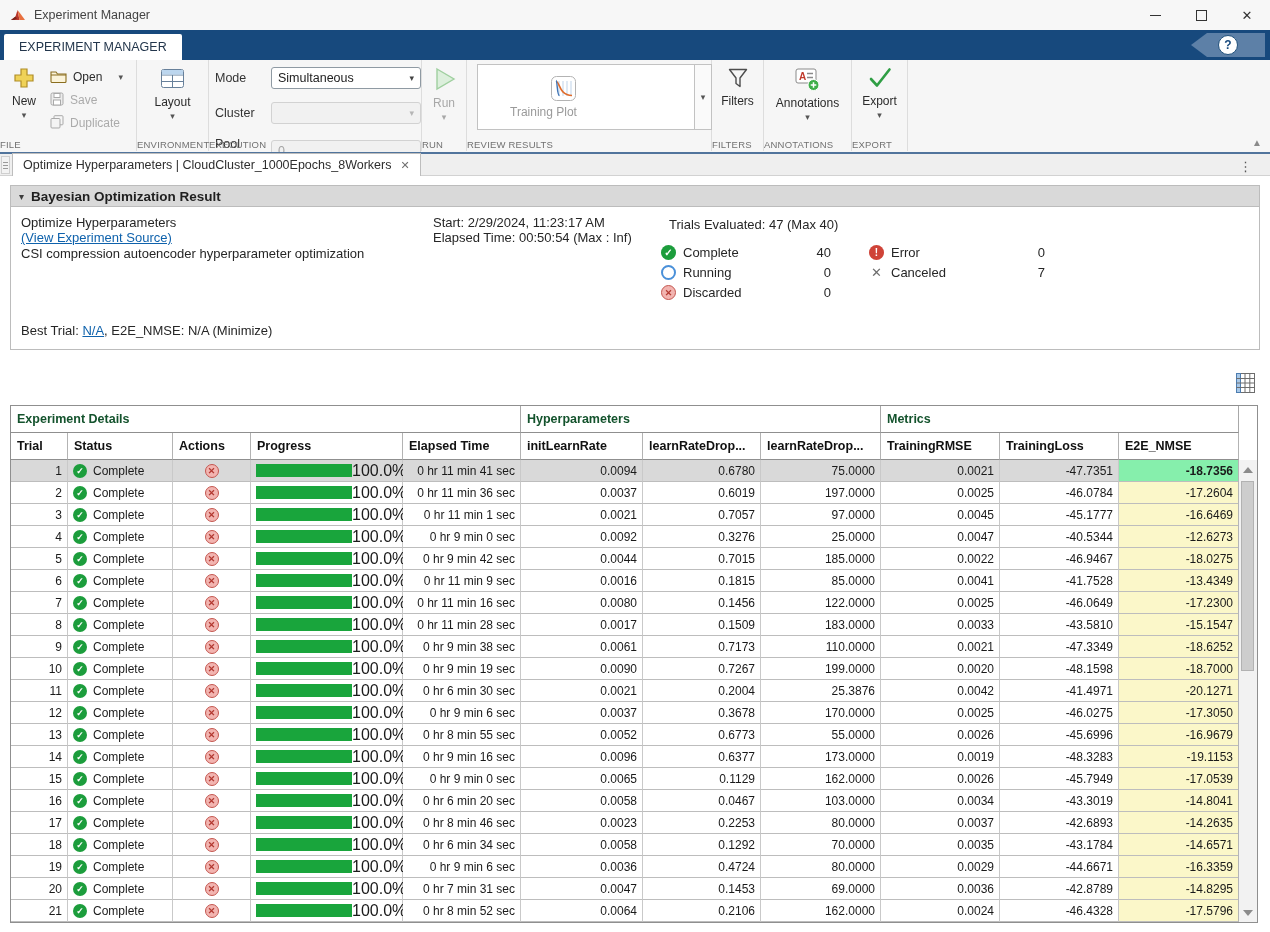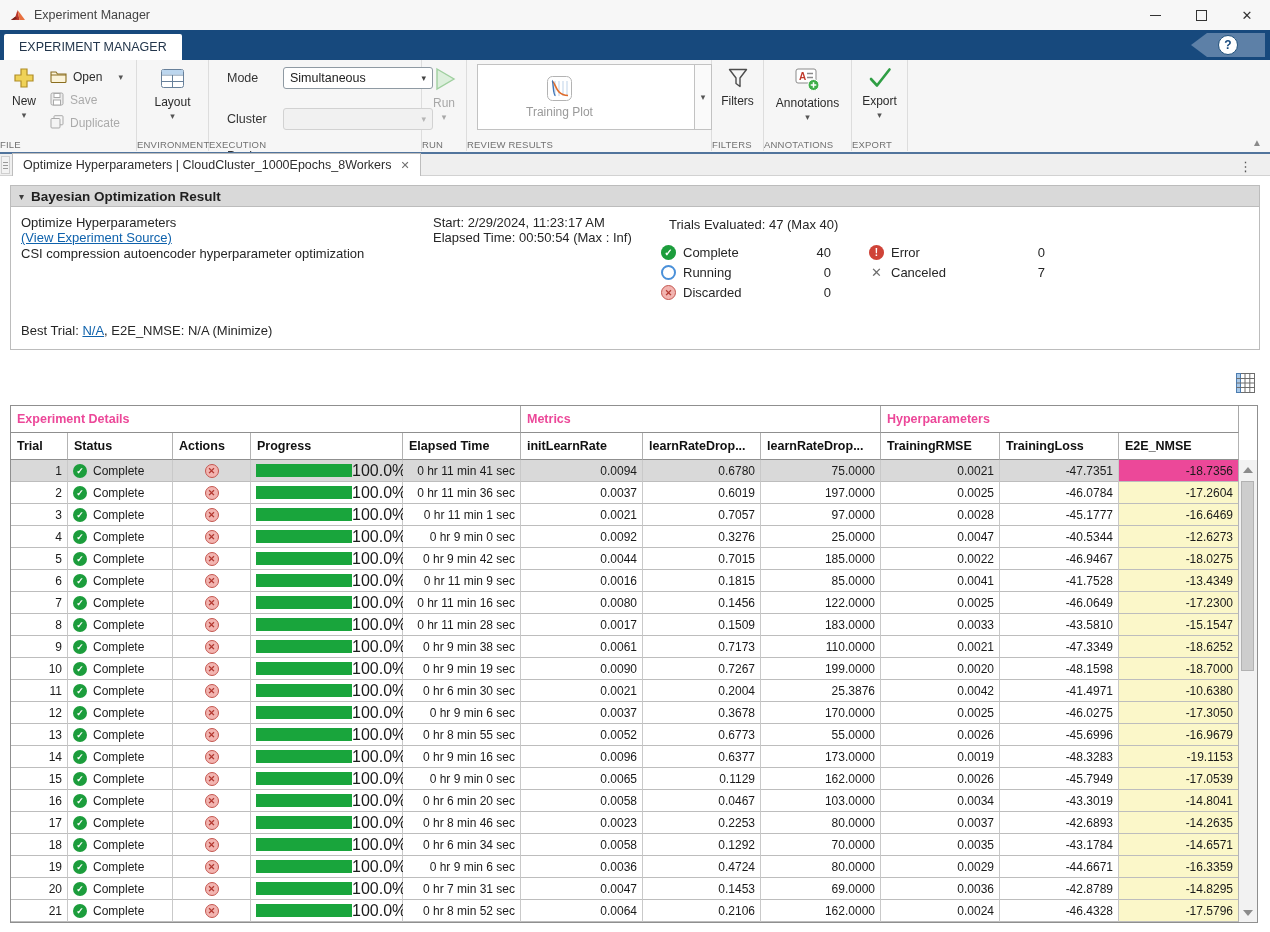--- a/index.html
+++ b/index.html
@@ -35,34 +35,34 @@
   .big-btn{display:flex;flex-direction:column;align-items:center;justify-content:flex-start;
            padding:3px 6px;border-radius:3px;gap:2px;}
   .big-btn .blabel{font-size:12px;color:#2b2b2b;white-space:nowrap;text-align:center;line-height:1.15;}
   .big-btn .arrow{font-size:9px;color:#555;line-height:8px;}
   .big-btn.disabled .blabel,.big-btn.disabled .arrow{color:#a8a8a8;}
   .small-col{display:flex;flex-direction:column;justify-content:flex-start;margin-left:4px;gap:3px;padding-top:4px;}
   .small-btn{display:flex;align-items:center;gap:6px;height:20px;padding:0 4px;border-radius:3px;color:#2b2b2b;}
   .small-btn.disabled{color:#ababab;}
   .small-btn .arrow{font-size:9px;color:#555;margin-left:10px;}
 
-  .exec-grid{display:grid;grid-template-columns:48px 150px;gap:19px 8px;align-items:center;padding-top:4px;margin-left:12px;}
+  .exec-grid{display:grid;grid-template-columns:48px 150px;gap:13px 8px;align-items:center;padding-top:4px;margin-left:0;}
   .exec-label{font-size:12.5px;color:#333;}
   .combo{height:20px;border:1px solid #8f9aa3;border-radius:3px;background:#fff;display:flex;
          align-items:center;justify-content:space-between;padding:0 6px;font-size:12.5px;color:#222;}
   .combo .arrow{font-size:9px;color:#444;}
   .combo.disabled{background:#f1f1f1;border-color:#d2d2d2;color:#a5a5a5;}
   .combo.disabled .arrow{color:#b5b5b5;}
   .numfield{height:20px;border:1px solid #d2d2d2;border-radius:3px;background:#f1f1f1;display:flex;
             align-items:center;padding:0 6px;font-size:12.5px;color:#a5a5a5;}
 
   .gallery{display:flex;margin-left:4px;margin-top:1px;}
   .gallery-box{width:218px;height:66px;background:#fff;border:1px solid #c2c2c2;box-sizing:border-box;
                display:flex;align-items:center;}
-  .gallery-item{display:flex;flex-direction:column;align-items:center;margin-left:48px;gap:1px;}
+  .gallery-item{display:flex;flex-direction:column;align-items:flex-end;margin-left:32px;gap:1px;}
   .gallery-item .blabel{font-size:12px;color:#9a9a9a;text-align:center;line-height:1.15;}
   .gallery-drop{width:17px;height:66px;border:1px solid #c2c2c2;border-left:none;box-sizing:border-box;
                 display:flex;align-items:center;justify-content:center;font-size:9px;color:#555;background:#fafafa;}
   .collapse-btn{position:absolute;right:8px;bottom:4px;color:#8a8a8a;font-size:10px;line-height:9px;text-align:center;}
   .collapse-btn .bar{width:12px;height:1px;background:#8a8a8a;margin:0 auto 1px;}
 
   
   .tabbar{position:absolute;left:0;top:152px;width:100%;height:24px;background:#efefef;
           border-top:2px solid #51749c;border-bottom:1px solid #d2d2d2;box-sizing:border-box;display:flex;align-items:flex-end;}
   .grip{width:9px;height:18px;margin:0 2px 1px 1px;background:#f3f3f3;border:1px solid #cfcfcf;box-sizing:border-box;
@@ -97,32 +97,32 @@
 
   .grid-icon-btn{position:absolute;left:1232px;top:196px;width:26px;height:26px;display:flex;align-items:center;justify-content:center;}
 
   
   .table-wrap{position:absolute;left:10px;top:229px;width:1248px;height:518px;border:1px solid #8f8f8f;
               box-sizing:border-box;background:#fff;overflow:hidden;}
   .tgrid{width:1228px;}
   .trow{display:grid;grid-template-columns:57px 105px 78px 152px 118px 122px 118px 120px 119px 119px 120px;}
   .trow.tgroup{grid-template-columns:510px 360px 358px;height:27px;}
   .tgroup .cell{font-weight:bold;font-size:12.5px;display:flex;align-items:center;padding:0 6px;
-                border-right:1px solid #a8a8a8;border-bottom:1px solid #8f8f8f;box-sizing:border-box;color:#ec4899;}
+                border-right:1px solid #a8a8a8;border-bottom:1px solid #8f8f8f;box-sizing:border-box;color:#14532d;}
   .trow.thead{height:27px;}
   .thead .cell{font-weight:bold;font-size:12.5px;display:flex;align-items:center;padding:0 6px;
                border-right:1px solid #b3b3b3;border-bottom:1px solid #8f8f8f;box-sizing:border-box;color:#111;}
   .trow.tdata{height:22px;}
   .tdata .cell{font-size:12px;display:flex;align-items:center;box-sizing:border-box;
                border-right:1px solid #c9c9c9;border-bottom:1px solid #bdbdbd;padding:0 5px;background:#fff;}
   .cell.num{justify-content:flex-end;}
   .cell.center{justify-content:center;}
   .tdata .cell.e2e{background:#fbf7c9;}
   .trow.selected .cell{background:#d9d9d9;}
-  .trow.selected .cell.e2e{background:#ec4899;}
+  .trow.selected .cell.e2e{background:#86efac;font-weight:bold;}
   .status-wrap{display:flex;align-items:center;gap:6px;}
   .sicon{width:14px;height:14px;border-radius:50%;background:#1c9d3c;color:#fff;font-size:9px;font-weight:bold;
          display:flex;align-items:center;justify-content:center;flex:0 0 auto;}
   .aicon{width:14px;height:14px;border-radius:50%;background:#f2b4b0;border:1px solid #c4564f;color:#b23830;
          font-size:9px;font-weight:bold;display:flex;align-items:center;justify-content:center;box-sizing:border-box;}
   .pbar{width:96px;height:13px;background:#19a53c;flex:0 0 auto;}
   .ptext{flex:1;text-align:right;font-size:16px;}
   .cell.progress{padding-left:5px;padding-right:6px;}
 
   .vscroll{position:absolute;right:0;top:54px;bottom:0;width:19px;border-left:1px solid #b5b5b5;background:#f2f2f2;box-sizing:border-box;}
@@ -396,22 +396,22 @@
             <rect x="3.5" y="2.5" width="4" height="19" fill="#a8c8e8" stroke="#4d7db0"></rect>
             <path d="M3.5 7.5 h18 M3.5 12 h18 M3.5 16.5 h18 M12 2.5 v19 M16.8 2.5 v19" stroke="#6d6d6d" fill="none"></path>
           </svg>
       </span>
     </div>
 
     <div class="table-wrap">
       <div class="tgrid">
         <div class="trow tgroup">
           <div class="cell">Experiment Details</div>
+          <div class="cell">Hyperparameters</div>
           <div class="cell">Metrics</div>
-          <div class="cell">Hyperparameters</div>
         </div>
         <div class="trow thead">
           <div class="cell">Trial</div>
           <div class="cell">Status</div>
           <div class="cell">Actions</div>
           <div class="cell">Progress</div>
           <div class="cell">Elapsed Time</div>
           <div class="cell">initLearnRate</div>
           <div class="cell">learnRateDrop...</div>
           <div class="cell">learnRateDrop...</div>
@@ -478,21 +478,21 @@
       <span class="aicon">✕</span>
     </div>
     <div class="cell progress">
       <span class="pbar"></span>
       <span class="ptext">100.0%</span>
     </div>
     <div class="cell num">0 hr 11 min 1 sec</div>
     <div class="cell num">0.0021</div>
     <div class="cell num">0.7057</div>
     <div class="cell num">97.0000</div>
-    <div class="cell num">0.0028</div>
+    <div class="cell num">0.0045</div>
     <div class="cell num">-45.1777</div>
     <div class="cell num e2e">-16.6469</div>
   </div>
             <div class="trow tdata">
     <div class="cell num">4</div>
     <div class="cell">
       <span class="status-wrap">
         <span class="sicon">✓</span>
         <span>Complete</span>
       </span>
@@ -664,21 +664,21 @@
     <div class="cell progress">
       <span class="pbar"></span>
       <span class="ptext">100.0%</span>
     </div>
     <div class="cell num">0 hr 6 min 30 sec</div>
     <div class="cell num">0.0021</div>
     <div class="cell num">0.2004</div>
     <div class="cell num">25.3876</div>
     <div class="cell num">0.0042</div>
     <div class="cell num">-41.4971</div>
-    <div class="cell num e2e">-10.6380</div>
+    <div class="cell num e2e">-20.1271</div>
   </div>
             <div class="trow tdata">
     <div class="cell num">12</div>
     <div class="cell">
       <span class="status-wrap">
         <span class="sicon">✓</span>
         <span>Complete</span>
       </span>
     </div>
     <div class="cell center">

